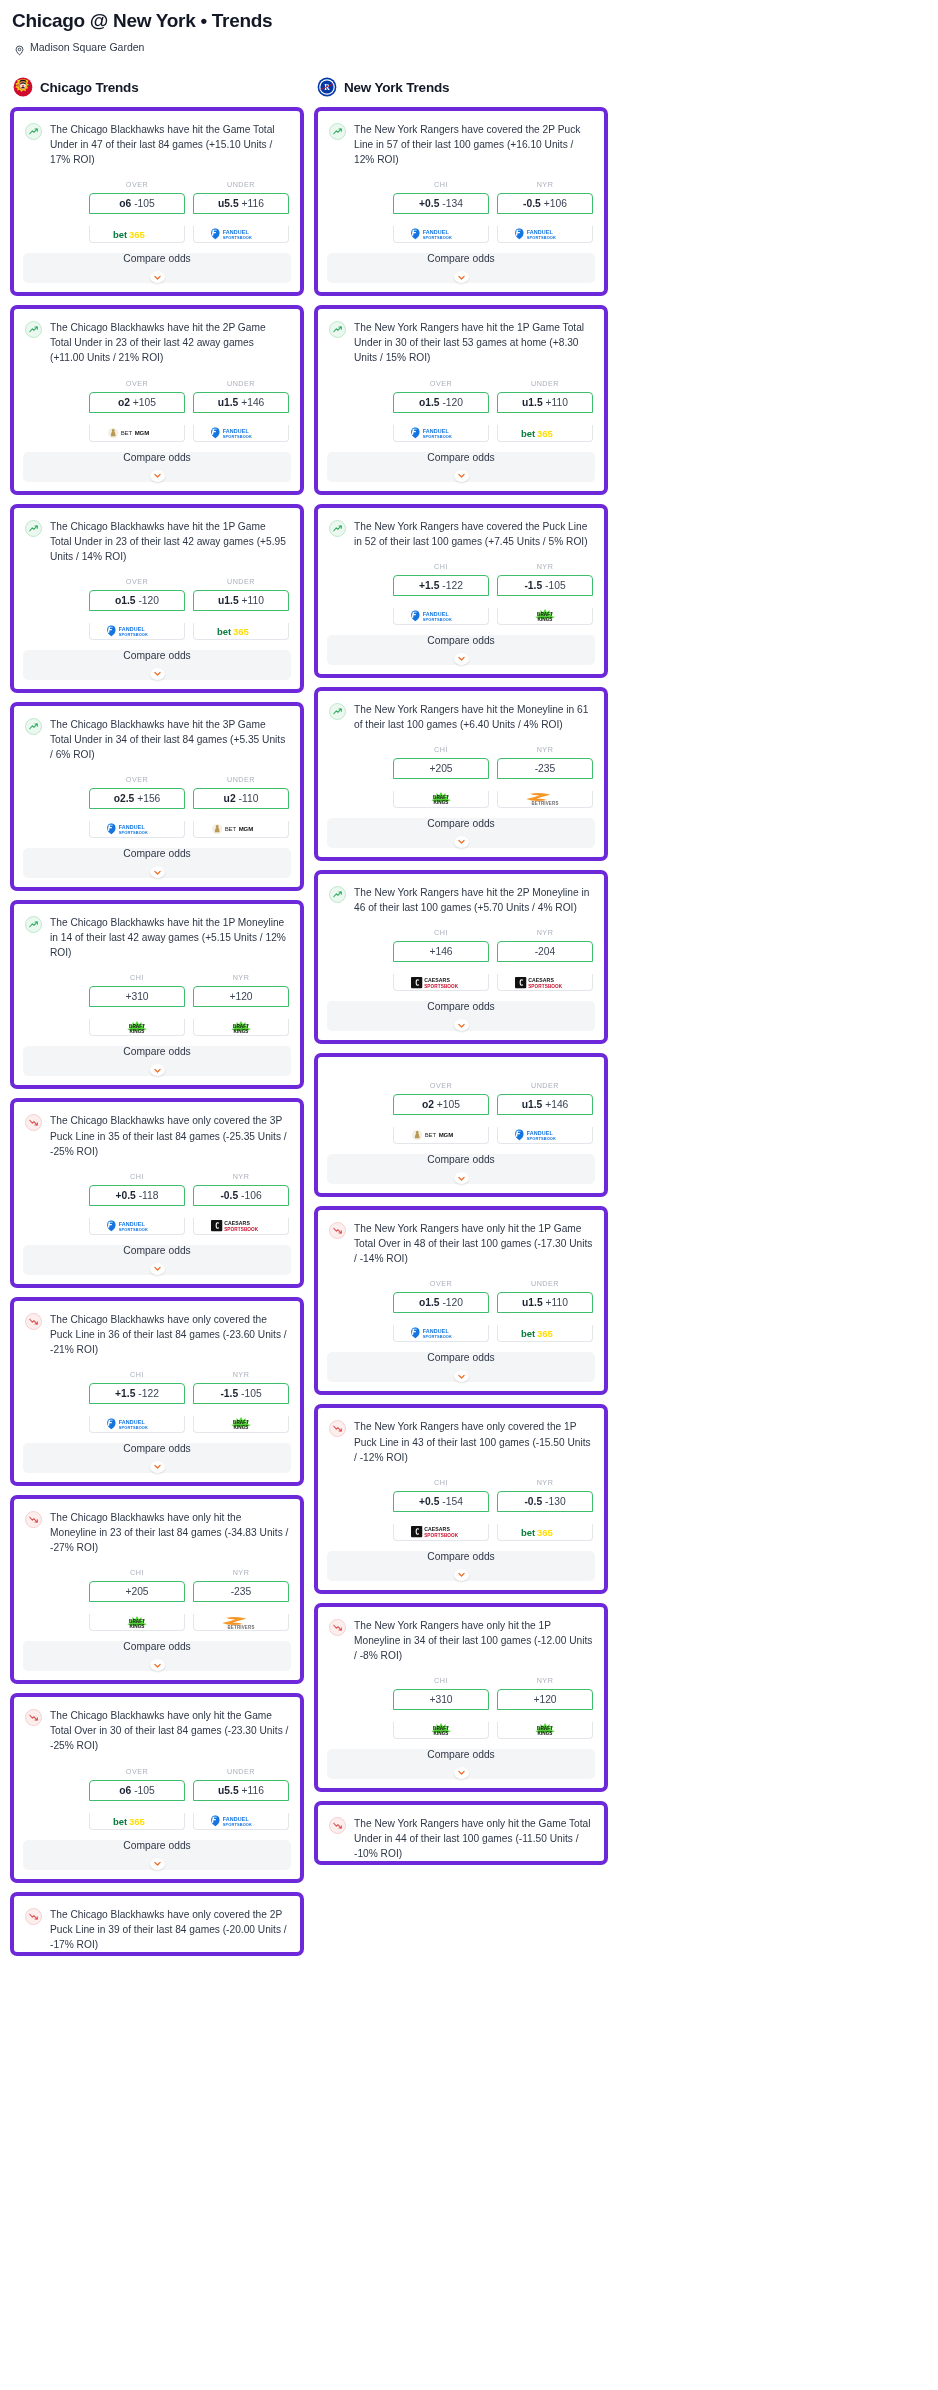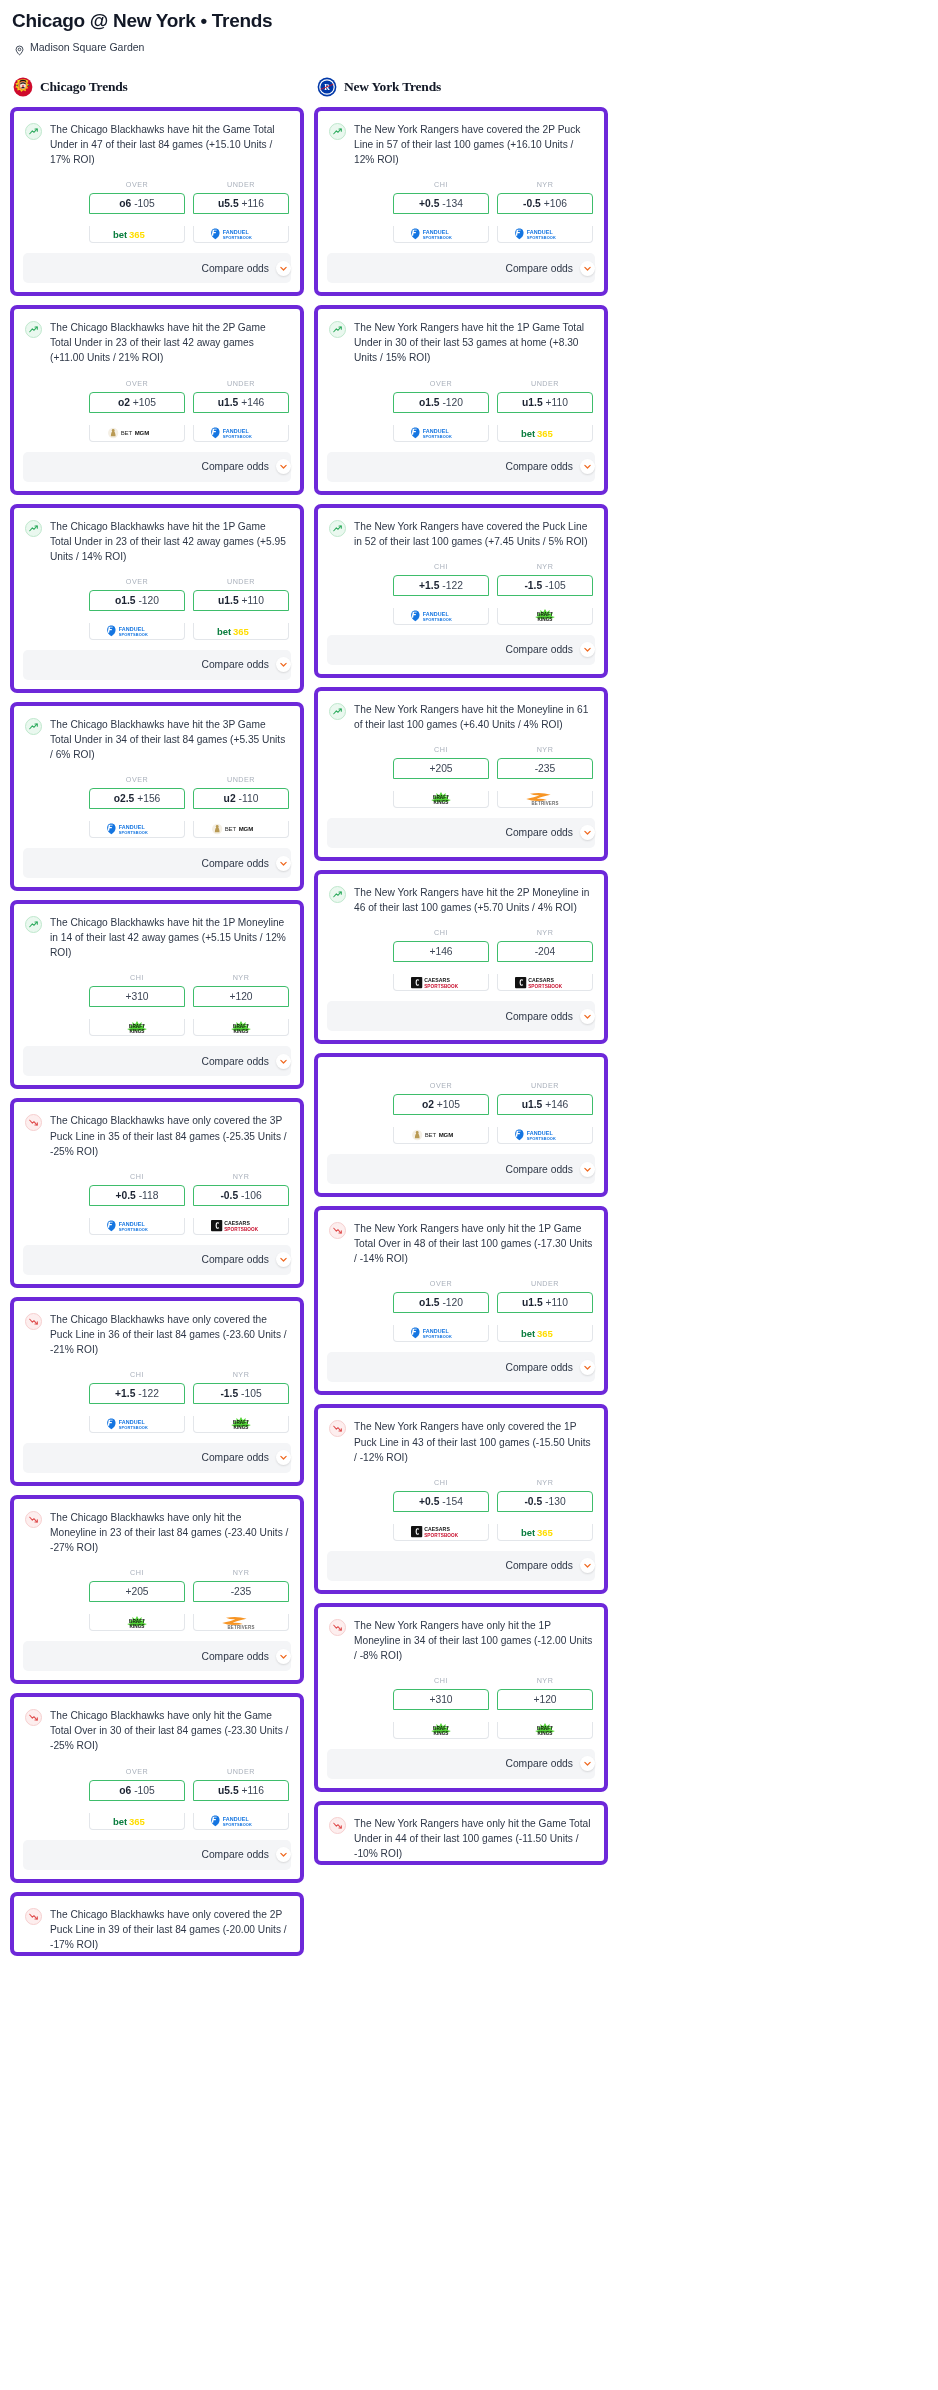--- a/index.html
+++ b/index.html
@@ -37,21 +37,20 @@
   }
   .column { width: 294px; flex: 0 0 294px; }
 
   .col-head {
     display: flex; align-items: center; gap: 7px;
     margin: 0 0 10px 3px;
   }
   .col-head-title {
     font-size: 13.5px; font-weight: bold; color: #121826;
     letter-spacing: -0.2px;
-    font-family: Liberation Serif, serif;
   }
   .team-logo { width: 20px; height: 20px; flex: 0 0 20px; display:block; }
 
   
   .card {
     border: 4px solid #6d28d9;
     border-radius: 7px;
     background: #fff;
     margin-bottom: 9px;
     overflow: hidden;
@@ -110,22 +109,23 @@
     margin-top: 12px;
   }
   .book-box svg { display: block; }
 
   
   .compare {
     background: #f4f5f7;
     margin: 0 9px 9px 9px;
     border-radius: 5px;
     height: 30px;
-    display: flex; align-items: center; justify-content: flex-end;
+    display: flex; align-items: center; justify-content: space-between;
     gap: 7px;
+    flex-direction: column;
   }
   .compare-label { font-size: 10.3px; color: #2e3747; }
   .chev-circle {
     width: 15px; height: 15px; border-radius: 50%;
     background: #fff;
     display: flex; align-items: center; justify-content: center;
     box-shadow: 0 1px 2px rgba(0,0,0,.12);
   }
 </style>
 </head>
@@ -488,21 +488,21 @@
         </div>
         <div class="card">
           <div class="card-body">
             <div class="trend-top">
               <span class="trend-icon down">
                 <svg width="13" height="13" viewBox="0 0 15 14" fill="none" stroke="#df4b4b" stroke-width="1.25" stroke-linecap="round" stroke-linejoin="round">
                   <path d="M3.2 4.4 L6.2 7.7 L8 6.1 L11.6 9.9"></path>
                   <path d="M9.2 9.9 H11.9 V7.3"></path>
                 </svg>
               </span>
-              <span class="trend-text">The Chicago Blackhawks have only hit the Moneyline in 23 of their last 84 games (-23.40 Units / -27% ROI)</span>
+              <span class="trend-text">The Chicago Blackhawks have only hit the Moneyline in 23 of their last 84 games (-34.83 Units / -27% ROI)</span>
             </div>
             <div class="odds-wrap">
               <div class="odds-col">
                 <div class="odds-label">CHI</div>
                 <div class="odds-btn"><span></span><span class="price">+205</span></div>
                 <div class="book-box">
                   <svg width="44" height="15" viewBox="0 0 90 32">
                     <path d="M45 2 l4 7 6-5 -1 8 8-2 -4 7 8 2 -7 4 h-28 l-7-4 8-2 -4-7 8 2 -1-8 6 5z" fill="#53d337"></path>
                     <text x="45" y="17" font-family="Liberation Sans, sans-serif" font-size="10" font-weight="bold" fill="#111" text-anchor="middle">DRAFT</text>
                     <text x="45" y="28" font-family="Liberation Sans, sans-serif" font-size="10" font-weight="bold" fill="#111" text-anchor="middle">KINGS</text>

